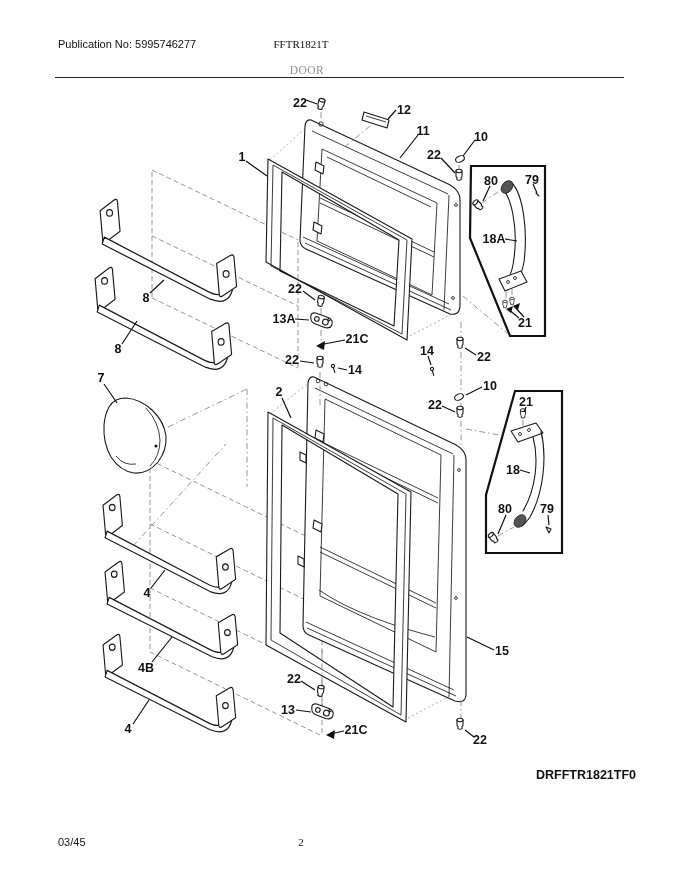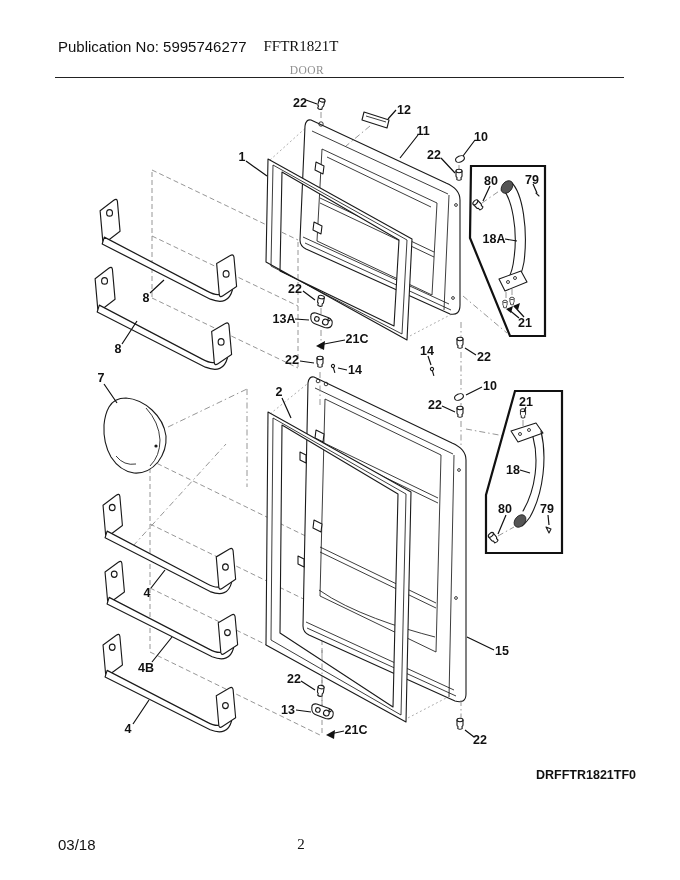--- a/index.html
+++ b/index.html
@@ -1,18 +1,18 @@
 <!DOCTYPE html>
 <html><head>
 <meta charset="utf-8">
 <style>
   html,body{margin:0;padding:0;background:#fff;}
   #page{position:relative;width:680px;height:880px;background:#fff;overflow:hidden;
         font-family:"Liberation Sans",sans-serif;color:#111;}
-  .htxt{position:absolute;font-size:15px;white-space:nowrap;}
+  .htxt{position:absolute;font-size:11px;white-space:nowrap;}
   .center{transform:translateX(-50%);font-family:Liberation Serif, serif;}
   .gray{color:#8f8f8f;letter-spacing:.5px;padding-left:12px;}
   #hdr-rule{position:absolute;left:55px;top:77px;width:569px;border-top:1.4px solid #222;height:0;}
   svg{position:absolute;left:0;top:0;}
   .ln{stroke:#1a1a1a;fill:none;stroke-width:1.1;stroke-linejoin:round;stroke-linecap:round;}
   .fw{fill:#fff;stroke:#1a1a1a;stroke-width:1.1;stroke-linejoin:round;}
   .thin{stroke:#1a1a1a;fill:none;stroke-width:.85;}
   .dash{stroke:#8a8a8a;fill:none;stroke-width:.9;stroke-dasharray:5 3;}
   .ddot{stroke:#8a8a8a;fill:none;stroke-width:.9;stroke-dasharray:6 3 1.5 3;}
   .dot2{stroke:#9a9a9a;fill:none;stroke-width:.8;stroke-dasharray:2 2.5;}
@@ -223,15 +223,15 @@
       <text class="callout" x="294" y="683">22</text>
       <text class="callout" x="288" y="714">13</text>
       <text class="callout" x="356" y="734">21C</text>
       <text class="callout" x="480" y="744">22</text>
       <text class="callout" x="502" y="655">15</text>
     </g>
 
     <text x="586" y="779" text-anchor="end" class="callout" style="font-size:12.5px">DRFFTR1821TF0</text>
   </svg>
 
-  <div class="htxt" style="left:58px;top:836px">03/18</div>
+  <div class="htxt" style="left:58px;top:836px">03/45</div>
   <div class="htxt center" style="left:301px;top:836px">2</div>
 </div>
 
 </body></html>

